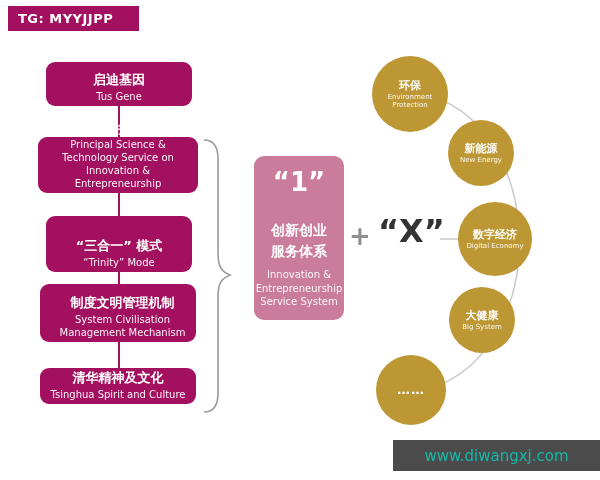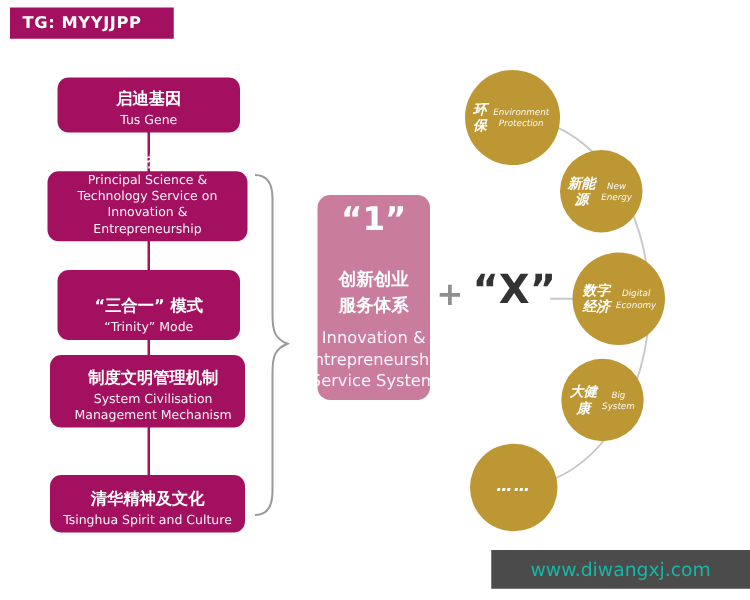--- a/index.html
+++ b/index.html
@@ -28,47 +28,47 @@
     border-radius:9px;display:flex;flex-direction:column;align-items:center;
     justify-content:flex-end;text-align:center;padding:3px 6px;box-sizing:border-box;
   }
   .chain-box .zh{font-size:13px;font-weight:bold;line-height:1.2;}
   .chain-box .en{font-size:10px;line-height:1.3;margin-top:2px;color:rgba(255,255,255,0.95);}
   .box1{left:46px;top:62px;width:146px;height:44px;}
   .box2{left:38px;top:137px;width:160px;height:56px;}
   .box2 .zh{font-size:12px;}
   .box3{left:46px;top:216px;width:146px;height:56px;}
   .box4{left:40px;top:284px;width:156px;height:58px;padding-left:15px;}
-  .box5{left:40px;top:380px;width:156px;height:46px;}
+  .box5{left:40px;top:368px;width:156px;height:36px;}
 
   
   .center-box{
     position:absolute;z-index:2;left:254px;top:156px;width:90px;height:164px;
     background:var(--pink);border-radius:10px;color:#fff;
     display:flex;flex-direction:column;align-items:center;justify-content:center;
     text-align:center;gap:7px;padding:4px;box-sizing:border-box;
   }
   .center-box .sym{font-size:26px;font-weight:bold;}
   .center-box .czh{font-size:14px;font-weight:bold;line-height:1.45;white-space:pre-line;margin-top:16px;}
-  .center-box .cen{font-size:13px;line-height:1.35;color:rgba(255,255,255,0.92);}
+  .center-box .cen{font-size:10px;line-height:1.35;color:rgba(255,255,255,0.92);}
 
   .plus{
     position:absolute;z-index:2;left:349px;top:221px;
     font-size:26px;font-weight:bold;color:#8f8f8f;
   }
   .x-label{
     position:absolute;z-index:2;left:378px;top:212px;
     font-size:32px;font-weight:bold;color:#333;
   }
 
   
   .circ{
     position:absolute;z-index:2;background:var(--gold);color:#fff;border-radius:50%;
-    display:flex;flex-direction:row;align-items:center;justify-content:center;
-    text-align:center;box-sizing:border-box;padding:2px 5px;font-style:italic;
+    display:flex;flex-direction:column;align-items:center;justify-content:center;
+    text-align:center;box-sizing:border-box;padding:2px 5px;
   }
   .circ .zh{font-size:11px;font-weight:bold;line-height:1.2;}
   .circ .en{font-size:7px;line-height:1.2;margin-top:1px;color:rgba(255,255,255,0.95);}
   .circ1{left:372px;top:56px;width:76px;height:76px;}
   .circ2{left:448px;top:120px;width:66px;height:66px;}
   .circ3{left:458px;top:202px;width:74px;height:74px;}
   .circ4{left:449px;top:287px;width:66px;height:66px;}
   .circ5{left:376px;top:355px;width:70px;height:70px;}
   .circ5 .zh{font-size:13px;letter-spacing:1px;}
 

